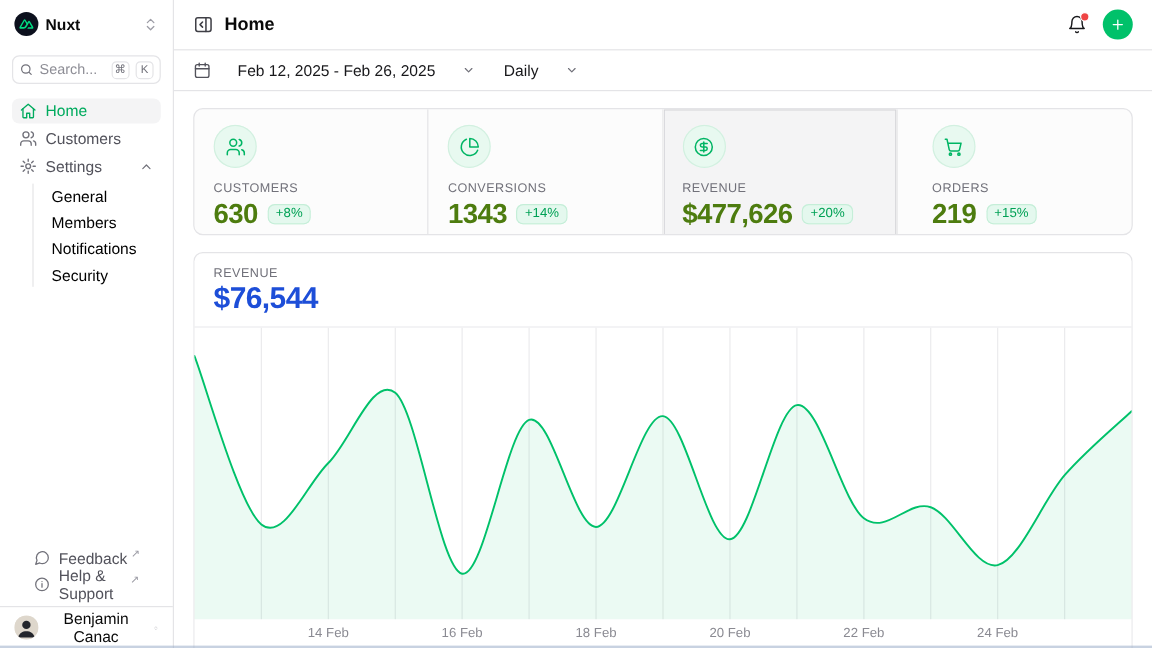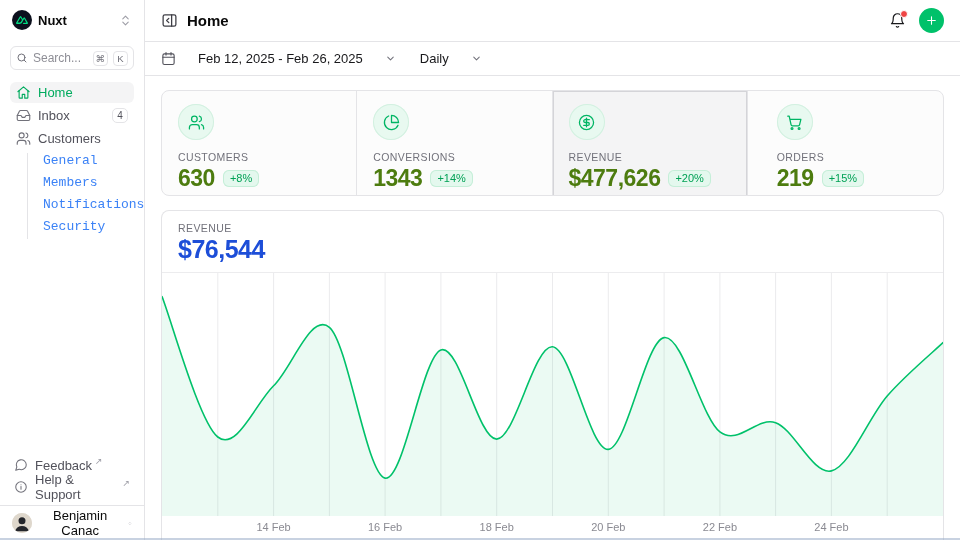--- a/index.html
+++ b/index.html
@@ -26,24 +26,24 @@
   .kbd { flex: none; font-size: 9.5px; color: #71717a; border: 1px solid var(--border); border-radius: 4px; height: 15px; min-width: 15px; display: grid; place-items: center; padding: 0 2px; background: #fff; }
 
   nav { padding: 12px 10px 0; display: flex; flex-direction: column; gap: 2px; }
   .nav-item { display: flex; align-items: center; gap: 7px; height: 21px; padding: 0 6px; border-radius: 6px; font-size: 13px; color: #52525b; cursor: pointer; }
   .nicon { width: 15px; height: 15px; stroke: #71717a; fill: none; stroke-width: 1.8; stroke-linecap: round; stroke-linejoin: round; flex: none; }
   .nav-item.active { background: #f4f4f5; color: #00ab5e; font-weight: 500; }
   .nav-item.active .nicon { stroke: #00ab5e; }
   .count-badge { margin-left: auto; font-size: 10px; color: #52525b; border: 1px solid var(--border); border-radius: 5px; min-width: 16px; height: 15px; display: grid; place-items: center; background: #fff; }
   .chev-end { margin-left: auto; width: 12px; height: 12px; stroke: #71717a; fill: none; stroke-width: 2; stroke-linecap: round; stroke-linejoin: round; }
   .subnav { margin: 2px 0 0 17px; border-left: 1px solid var(--border); padding-left: 11px; display: flex; flex-direction: column; gap: 2px; }
-  .subnav .sub-item { display: flex; align-items: flex-start; height: 20px; font-size: 13px; color: #3b82f6; padding: 0 4px; border-radius: 5px; cursor: pointer; font-family: Liberation Mono, monospace; }
+  .subnav .sub-item { display: flex; align-items: center; height: 20px; font-size: 13px; color: #000000; padding: 0 4px; border-radius: 5px; cursor: pointer; }
 
   .sb-spacer { flex: 1; }
-  .sb-links { padding: 4px 8px 8px; display: flex; flex-direction: column; gap: 2px; }
+  .sb-links { padding: 4px 22px 8px; display: flex; flex-direction: column; gap: 2px; }
   .sb-link { display: flex; align-items: center; gap: 7px; height: 20px; padding: 0 6px; font-size: 13px; color: #52525b; cursor: pointer; }
   .sb-link .nicon { width: 14px; height: 14px; }
   .ext { font-size: 9px; color: #9d9da6; align-self: flex-start; margin: 0 0 0 -4px; line-height: 1; padding-top: 2px; }
 
   .sb-user { border-top: 1px solid var(--border); padding: 5px 10px; }
   .sb-user-btn { display: flex; align-items: center; gap: 21px; width: 100%; height: 24px; padding: 0 2px; font-size: 13px; font-weight: 500; color: #0a0a0a; background: none; border: 0; cursor: pointer; font-family: inherit; }
   .avatar { width: 20px; height: 20px; border-radius: 50%; overflow: hidden; background: #e6e0d7; display: grid; place-items: center; flex: none; }
   .avatar svg { width: 20px; height: 20px; display: block; }
 
   
@@ -122,34 +122,36 @@
     <nav>
       <div class="nav-item active">
         <svg class="nicon" viewBox="0 0 24 24">
             <path d="M3 10.8 12 3l9 7.8"></path>
             <path d="M5 9v11a1 1 0 0 0 1 1h4v-6h4v6h4a1 1 0 0 0 1-1V9"></path>
           </svg>
         <span>Home</span>
       </div>
       <div class="nav-item">
         <svg class="nicon" viewBox="0 0 24 24">
-            <polyline points="22 12 16 12 14 15 10 15 8 12 2 12"></polyline>
-            <path d="M5.45 5.11 2 12v6a2 2 0 0 0 2 2h16a2 2 0 0 0 2-2v-6l-3.45-6.89A2 2 0 0 0 16.76 4H7.24a2 2 0 0 0-1.79 1.11z"></path>
-          </svg>
-        <span>Inbox</span>
-        <span class="count-badge">4</span>
-      </div>
-      <div class="nav-item">
-        <svg class="nicon" viewBox="0 0 24 24">
             <path d="M16 21v-2a4 4 0 0 0-4-4H6a4 4 0 0 0-4 4v2"></path>
             <circle cx="9" cy="7" r="4"></circle>
             <path d="M22 21v-2a4 4 0 0 0-3-3.87"></path>
             <path d="M16 3.13a4 4 0 0 1 0 7.75"></path>
           </svg>
         <span>Customers</span>
+      </div>
+      <div class="nav-item">
+        <svg class="nicon" viewBox="0 0 24 24">
+            <circle cx="12" cy="12" r="3.2"></circle>
+            <path d="M12 2.5v3M12 18.5v3M2.5 12h3M18.5 12h3M5.3 5.3l2.1 2.1M16.6 16.6l2.1 2.1M18.7 5.3l-2.1 2.1M7.4 16.6l-2.1 2.1"></path>
+          </svg>
+        <span>Settings</span>
+        <svg class="chev-end" viewBox="0 0 24 24">
+            <path d="m6 15 6-6 6 6"></path>
+          </svg>
       </div>
       <div class="subnav">
         <div class="sub-item">
             <span>General</span>
           </div>
         <div class="sub-item">
             <span>Members</span>
           </div>
         <div class="sub-item">
             <span>Notifications</span>

